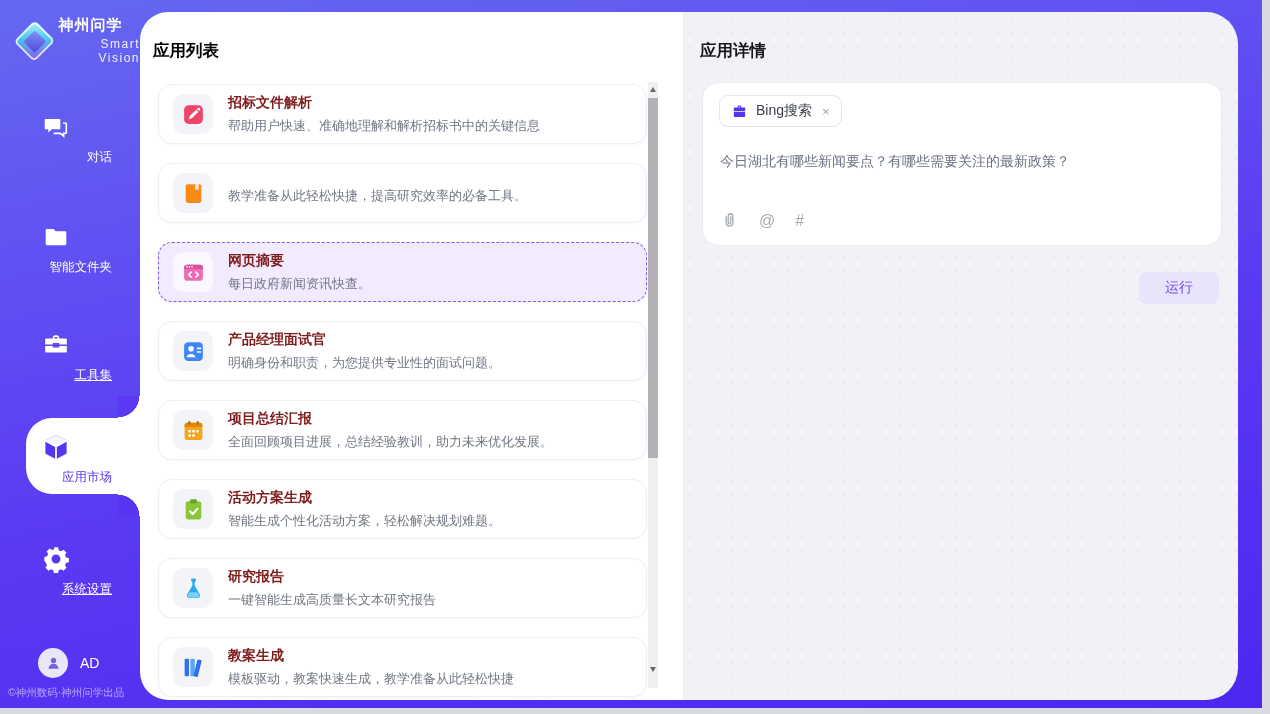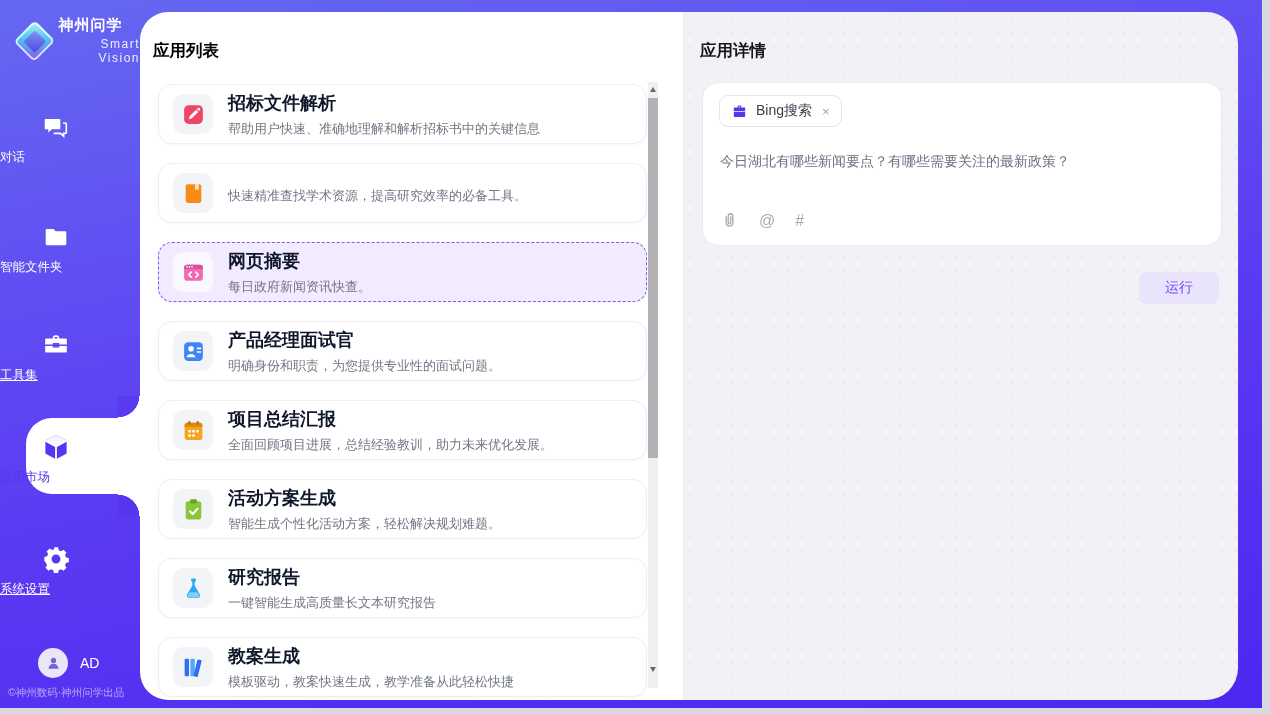--- a/index.html
+++ b/index.html
@@ -12,21 +12,21 @@
   .sidebar { position:absolute; left:0; top:0; width:140px; height:708px; color:#fff; }
   .logo { position:absolute; left:20px; top:16px; display:flex; align-items:center; gap:10px; }
   .logo-diamond { width:30px; height:30px; transform:rotate(45deg); border-radius:5px;
     background:linear-gradient(135deg,#bdf6fb 0%,#49c6ee 45%,#7e6cf2 85%);
     box-shadow:inset 0 0 0 2px rgba(255,255,255,.75); }
   .logo-diamond::after { content:""; position:absolute; left:7px; top:7px; width:16px; height:16px;
     background:linear-gradient(135deg,#8f7df5,#4a3bd8); border-radius:2px; opacity:.8; }
   .logo-name { font-size:15px; font-weight:700; letter-spacing:1px; }
   .logo-sub { font-size:12px; letter-spacing:1.5px; opacity:.9; margin-top:2px;text-align:right; }
 
-  .nav-item { position:absolute; left:0; width:112px; text-align:left; cursor:pointer; }
+  .nav-item { position:absolute; left:0; width:112px; text-align:right; cursor:pointer; }
   .nav-item .ico { display:flex; justify-content:center; align-items:center; height:30px; }
   .nav-item .lbl { display:block; margin-top:7px; font-size:12.5px; color:#fff; }
   .nav-item.underlined .lbl { text-decoration:underline; }
   .nav-bubble { position:absolute; left:26px; top:418px; width:114px; height:76px;
     background:#fff; border-radius:26px 0 0 26px; }
   .fillet-top { position:absolute; left:118px; top:396px; width:22px; height:22px;
     background:radial-gradient(circle 22px at 0 0, #5b39f3 21px, #fff 21.5px); }
   .fillet-bottom { position:absolute; left:118px; top:494px; width:22px; height:22px;
     background:radial-gradient(circle 22px at 0 100%, #5734f2 21px, #fff 21.5px); }
   .nav-item.selected { color:#5636f0; }
@@ -42,21 +42,21 @@
     background:#fff; border-radius:28px 0 0 28px; overflow:hidden; }
   .panel-title { position:absolute; left:13px; top:28px; font-size:16.5px; font-weight:700; color:#000000; }
   .apps { position:absolute; left:18px; top:72px; width:489px; }
   .app-row { display:flex; align-items:center; gap:15px; height:60px; padding:0 14px; margin-bottom:19px;
     border:1px solid #efeff3; border-radius:14px; background:#fff; cursor:pointer;
     box-shadow:0 1px 2px rgba(20,20,60,.03); }
   .app-row.selected { background:#f2eafe; border:1px dashed #8257f5; }
   .app-ico { flex:0 0 40px; width:40px; height:40px; border-radius:10px; background:#f3f4f8;
     display:flex; align-items:center; justify-content:center; }
   .app-row.selected .app-ico { background:#fbf7ff; }
-  .app-name { font-size:18px; font-weight:700; color:#0f172a; }
+  .app-name { font-size:14px; font-weight:700; color:#7f1d1d; }
   .app-desc { font-size:13px; color:#717784; margin-top:5px; }
 
   .sb { position:absolute; right:25px; top:70px; width:10px; height:606px; background:#f0f0f2; }
   .sb-thumb { position:absolute; left:0; top:16px; width:10px; height:360px; background:#b2b2b6; cursor:pointer; }
   .sb-btn { position:absolute; left:0; width:10px; height:14px; background:#f0f0f2; display:flex; align-items:center; justify-content:center; cursor:pointer; }
   .sb-btn.up { top:0; } .sb-btn.down { bottom:12px; }
   .tri-up { width:0; height:0; border-left:3.5px solid transparent; border-right:3.5px solid transparent; border-bottom:5px solid #66666c; }
   .tri-down { width:0; height:0; border-left:3.5px solid transparent; border-right:3.5px solid transparent; border-top:5px solid #66666c; }
 
   
@@ -167,21 +167,21 @@
             </div>
           </div>
           <div class="app-row">
             <div class="app-ico">
               <svg viewBox="0 0 24 24" width="25" height="25">
                 <rect x="4.5" y="3" width="15" height="18" rx="2" fill="#f88a18"></rect>
                 <path fill="#fde6cd" d="M13.5 3h3.5v6l-1.75-1.3L13.5 9z"></path>
               </svg>
             </div>
             <div>
-              <div class="app-desc">快速精准查找学术资源，提高研究效率的必备工具。</div>
+              <div class="app-desc">教学准备从此轻松快捷，提高研究效率的必备工具。</div>
             </div>
           </div>
           <div class="app-row selected">
             <div class="app-ico">
               <svg viewBox="0 0 24 24" width="25" height="25">
                 <rect x="3" y="4.5" width="18" height="15.5" rx="3" fill="#f06ab4"></rect>
                 <path fill="#d8509c" d="M3 7.5a3 3 0 0 1 3-3h12a3 3 0 0 1 3 3v1.2H3z"></path>
                 <circle cx="5.8" cy="6.6" r=".8" fill="#fff"></circle>
                 <circle cx="8.2" cy="6.6" r=".8" fill="#fff"></circle>
                 <circle cx="10.6" cy="6.6" r=".8" fill="#fff"></circle>

